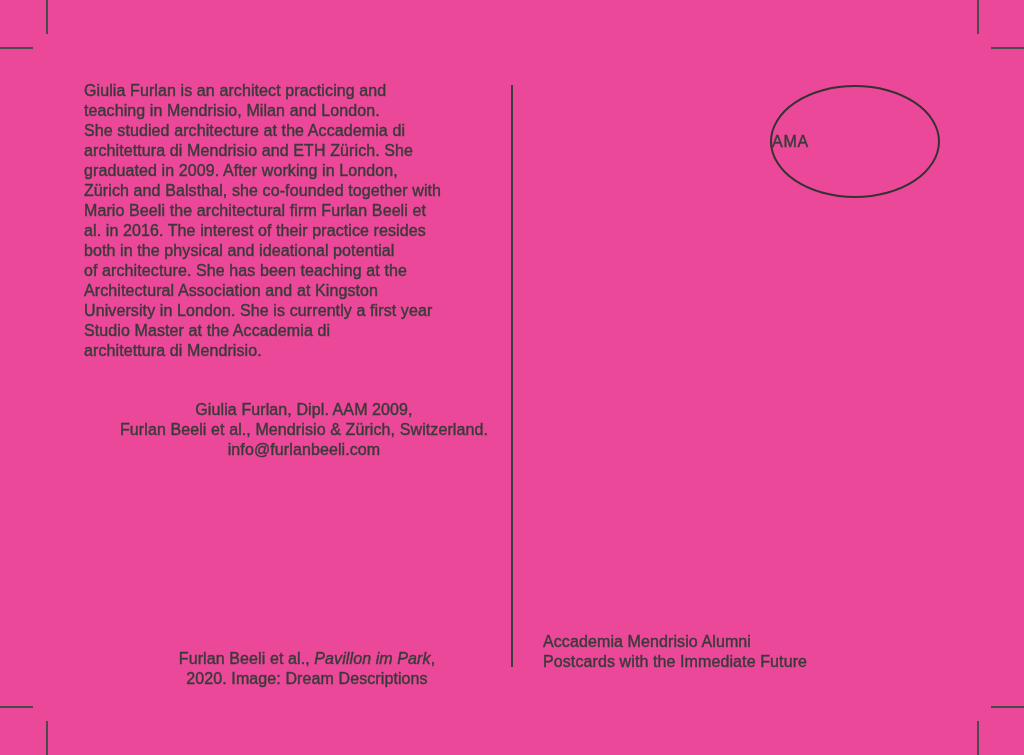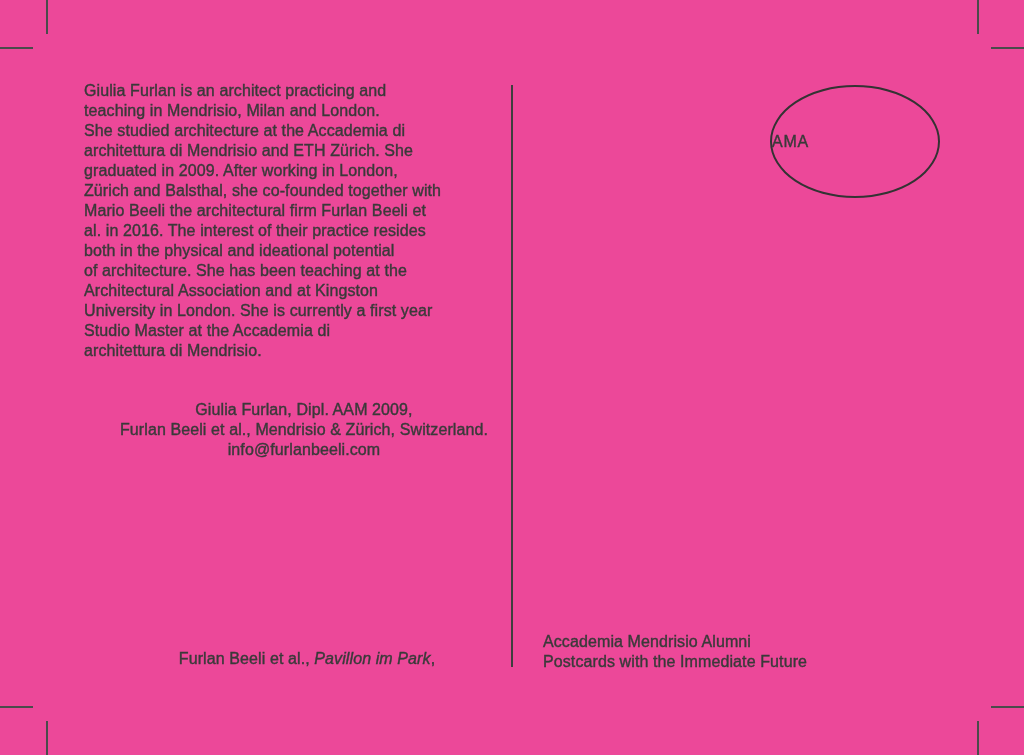--- a/index.html
+++ b/index.html
@@ -97,20 +97,21 @@
 University in London. She is currently a first year
 Studio Master at the Accademia di
 architettura di Mendrisio.</p>
 
   <p class="abs ink pre contact">Giulia Furlan, Dipl. AAM 2009,
 Furlan Beeli et al., Mendrisio &amp; Zürich, Switzerland.
 info@furlanbeeli.com</p>
 
   <p class="abs ink caption">
     <span class="line"><span>Furlan Beeli et al., </span><span class="it">Pavillon im Park</span><span>,</span></span>
+    <span class="line">2020. Image: Dream Descriptions</span>
   </p>
 
   <div class="stamp">
     <span class="ink stamp-label">AMA</span>
   </div>
 
   <p class="abs ink pre footer">Accademia Mendrisio Alumni
 Postcards with the Immediate Future</p>
 
 </div>

